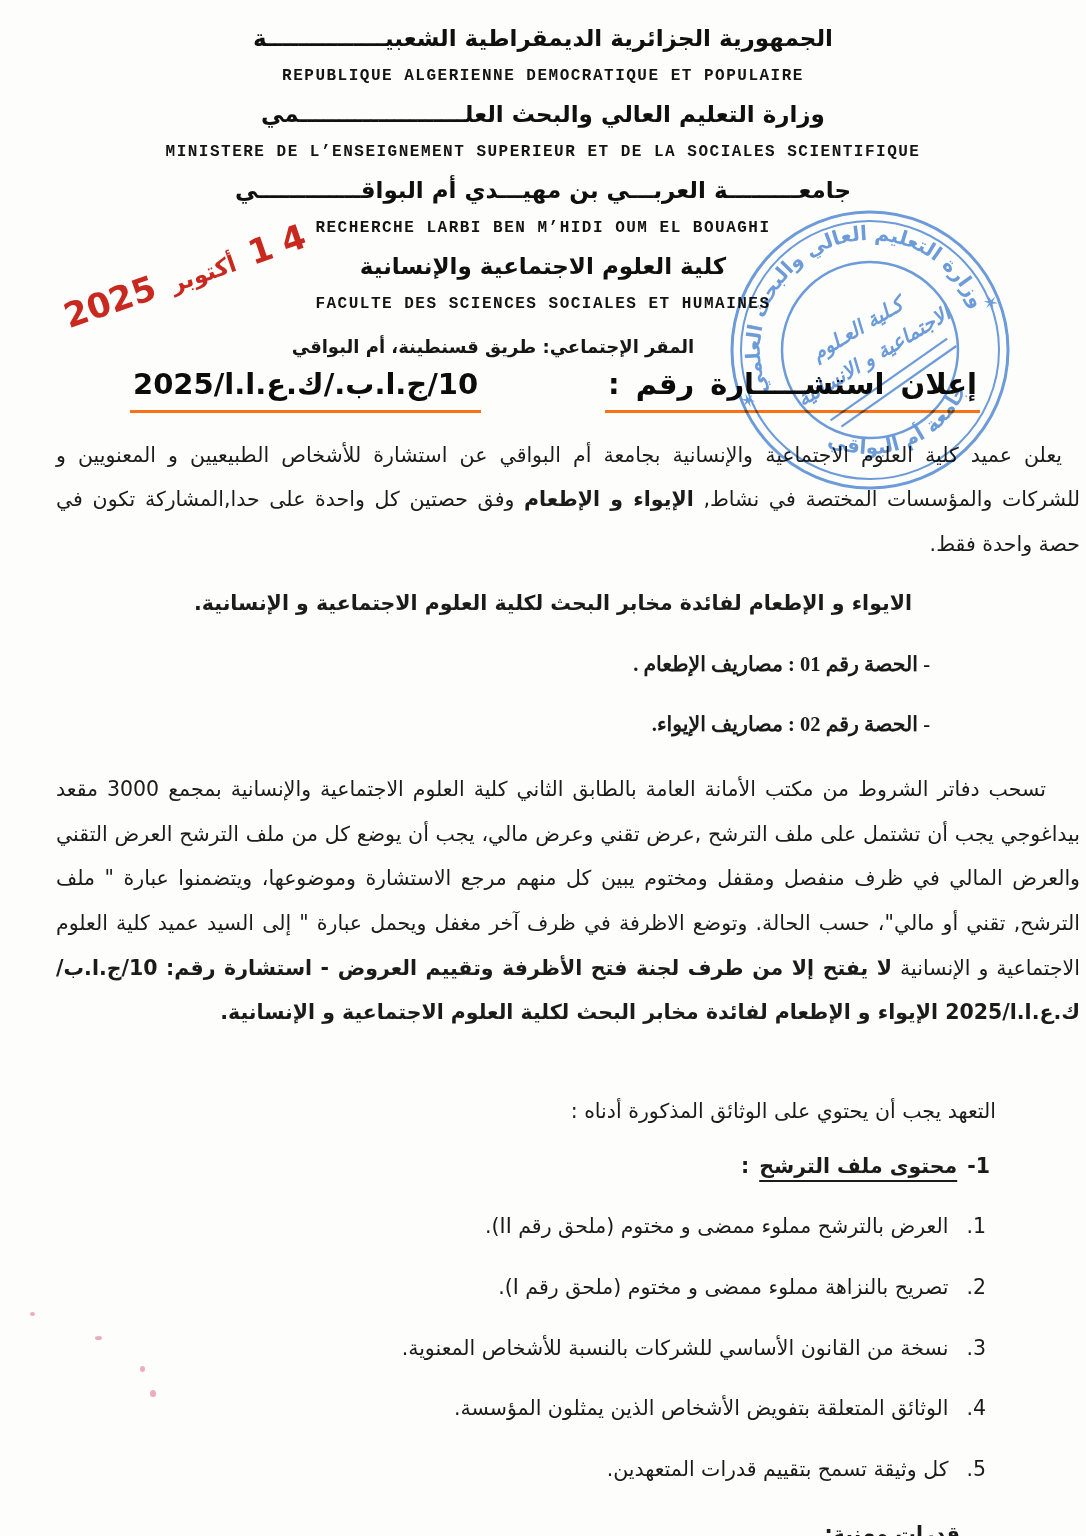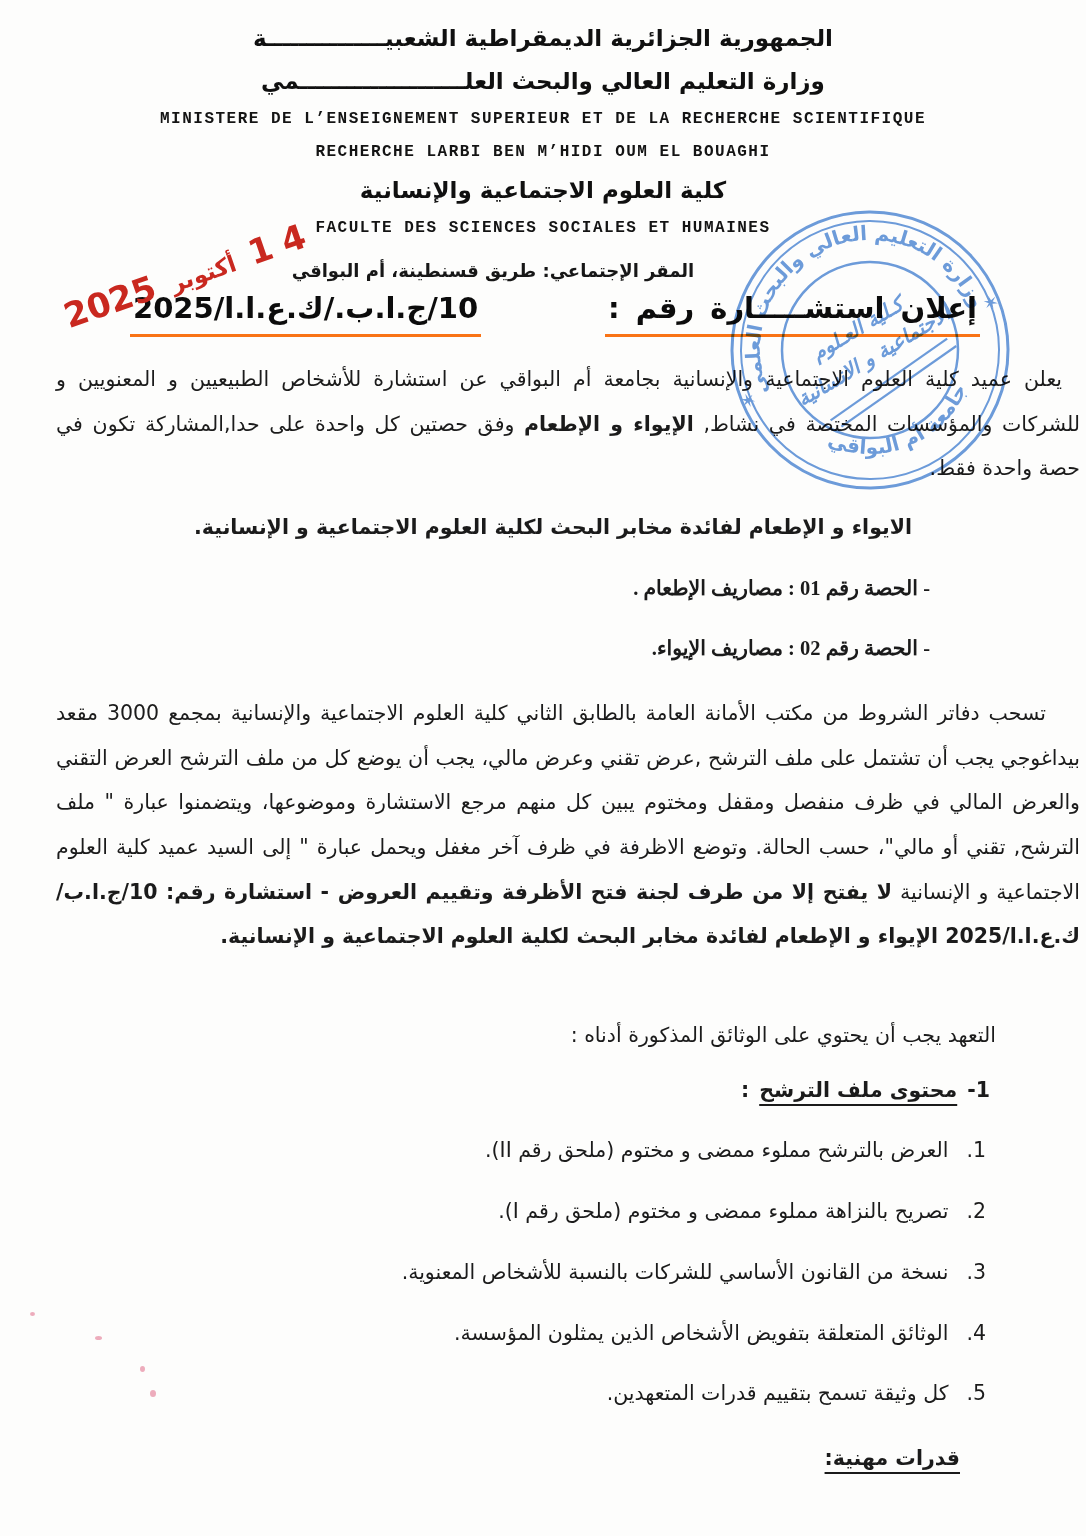--- a/index.html
+++ b/index.html
@@ -51,22 +51,24 @@
   
   .speck { position:absolute; border-radius:50%; background:#e06a86; opacity:.55; }
 </style>
 </head>
 <body>
 
 <div class="page">
 
   <div class="hdr">
     <div class="hdr-ar">الجمهورية  الجزائرية  الديمقراطية  الشعبيـــــــــــــــة</div>
+    <div class="hdr-lat">REPUBLIQUE ALGERIENNE DEMOCRATIQUE ET POPULAIRE</div>
     <div class="hdr-ar">وزارة التعليم العالي والبحث العلـــــــــــــــــــــمي</div>
-    <div class="hdr-lat">MINISTERE DE L’ENSEIGNEMENT SUPERIEUR ET DE LA RECHERCHE SCIENTIFIQUE</div>
+    <div class="hdr-lat">MINISTERE DE L’ENSEIGNEMENT SUPERIEUR ET DE LA SOCIALES SCIENTIFIQUE</div>
+    <div class="hdr-ar">جامعـــــــــة العربـــي بن مهيـــدي أم البواقـــــــــــــي</div>
     <div class="hdr-lat">RECHERCHE LARBI BEN M’HIDI OUM EL BOUAGHI</div>
     <div class="hdr-ar">كلية العلوم الاجتماعية والإنسانية</div>
     <div class="hdr-lat">FACULTE DES SCIENCES SOCIALES ET HUMAINES</div>
     <div class="addr">المقر الإجتماعي: طريق قسنطينة، أم البواقي</div>
   </div>
 
   <div class="date-stamp" style="color:#c9281f;">
     <span class="ds-day">14</span>
     <span class="ds-month">أكتوبر</span>
     <span class="ds-year">2025</span>

